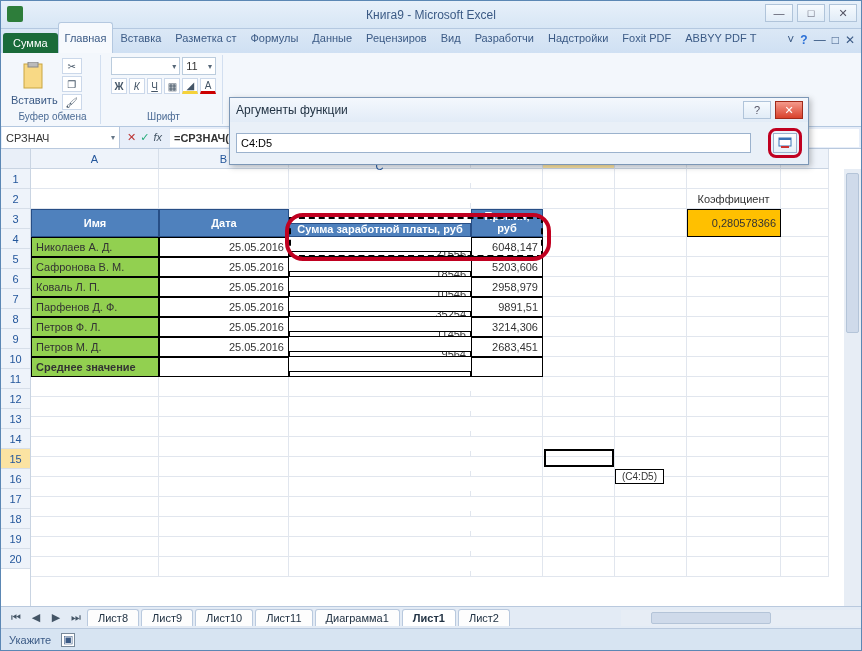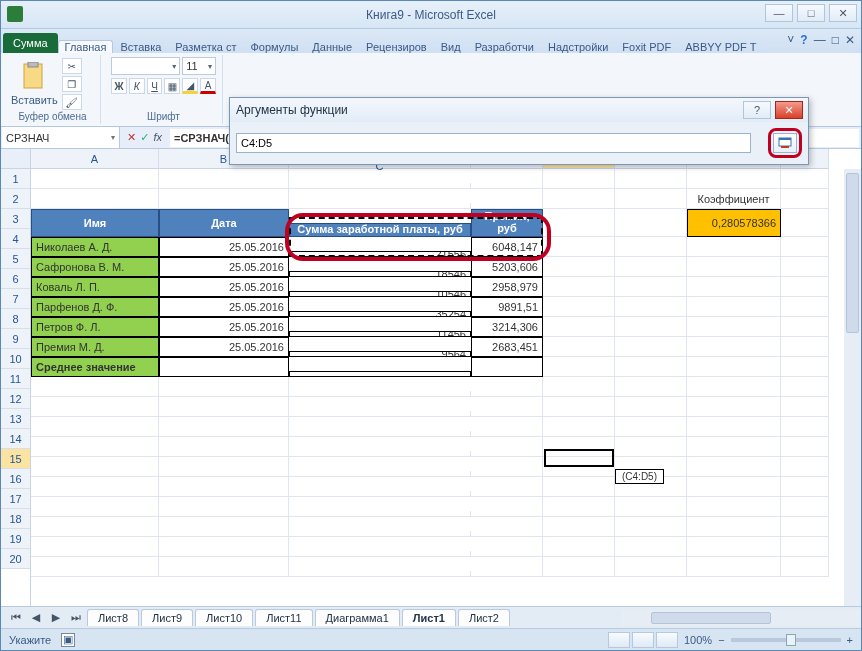--- a/index.html
+++ b/index.html
@@ -8,21 +8,21 @@
   .app { width: 862px; height: 651px; border: 1px solid #5b87b4; position: relative; display: flex; flex-direction: column; background: linear-gradient(#dce8f5, #cfe0f3); }
 
   .titlebar { height: 28px; display: flex; align-items: center; justify-content: center; position: relative; background: linear-gradient(#e7f0fa, #d7e6f5); border-bottom: 1px solid #b4c8e0; }
   .titlebar .title { color: #3b5a85; font-size: 12px; }
   .titlebar .sysbtns { position: absolute; right: 4px; top: 3px; display: flex; gap: 4px; }
   .titlebar .iconleft { position: absolute; left: 6px; top: 5px; width: 16px; height: 16px; background: #2d7d3a; border-radius: 2px; }
   .sysbtn { width: 28px; height: 18px; border: 1px solid #b0c4da; background: linear-gradient(#f6fafe, #e1ecf7); display:flex; align-items:center; justify-content:center; color:#556; font-size:11px; }
 
   .tabs { height: 24px; display: flex; align-items: flex-end; padding-left: 2px; gap: 0; background: linear-gradient(#dbe8f6, #cfe0f3); position: relative; }
   .filetab { background: #1a6b3a; color: #fff; padding: 4px 10px 4px 10px; border-top-left-radius: 3px; border-top-right-radius: 3px; font-size: 11px; }
-  .rtab { padding: 0 6px; color: #3b5a85; border: 1px solid transparent; border-bottom: none; font-size: 11px; white-space: nowrap; margin-top: 40px; }
+  .rtab { padding: 9px 6px; color: #3b5a85; border: 1px solid transparent; border-bottom: none; font-size: 11px; white-space: nowrap; margin-top: 40px; }
   .rtab.active { background: #f6f9fd; border-color: #b4c8e0; border-top-left-radius: 3px; border-top-right-radius: 3px; }
   .tabs .qat { position: absolute; right: 6px; top: 4px; display: flex; gap: 6px; color: #3b5a85; align-items: center; }
   .qat span { font-size: 12px; }
 
   .ribbon { height: 74px; background: #f3f7fc; border-bottom: 1px solid #b4c8e0; display: flex; align-items: stretch; padding: 2px 4px; gap: 4px; }
   .rgroup { border-right: 1px solid #d2dff0; padding: 2px 6px 2px 6px; display: flex; flex-direction: column; justify-content: space-between; min-width: 0; }
   .rgroup .label { text-align: center; font-size: 10px; color: #4a6a94; }
   .rgroup .body { display: flex; align-items: center; gap: 4px; flex: 1; }
   .bigbtn { display:flex; flex-direction:column; align-items:center; gap:2px; color:#3b5a85; }
   .mini { width: 18px; height: 16px; border: 1px solid #cbd8ea; background:#fff; display:inline-flex; align-items:center; justify-content:center; color:#456; font-size:10px; }
@@ -306,21 +306,21 @@
         <div class="cell cA namecell">Петров Ф. Л.</div>
         <div class="cell cB data">25.05.2016</div>
         <div class="cell cC data">11456</div>
         <div class="cell cD dataL">3214,306</div>
         <div class="cell cE"></div>
           <div class="cell cF"></div>
           <div class="cell cG"></div>
           <div class="cell cH"></div>
       </div>
       <div class="row">
-        <div class="cell cA namecell">Премия М. Д.</div>
+        <div class="cell cA namecell">Петров М. Д.</div>
         <div class="cell cB data">25.05.2016</div>
         <div class="cell cC data">9564</div>
         <div class="cell cD dataL">2683,451</div>
         <div class="cell cE"></div>
           <div class="cell cF"></div>
           <div class="cell cG"></div>
           <div class="cell cH"></div>
       </div>
       <div class="row">
         <div class="cell cA namecell" style="font-weight:bold;">Среднее значение</div>
@@ -460,34 +460,20 @@
     <div class="hscroll" style="position:relative; width:240px; height:16px;">
         <div class="thumb" style="left:30px; width:120px;"></div>
       </div>
   </div>
 
   <div class="statusbar">
     <div style="display:flex; gap:10px; align-items:center;">
       <span>Укажите</span>
       <span style="width:14px;height:14px;border:1px solid #789;background:#fff;display:inline-flex;align-items:center;justify-content:center;">▣</span>
     </div>
-    <div class="zoom">
-      <div class="viewbtns">
-        <div class="viewbtn"></div>
-        <div class="viewbtn"></div>
-        <div class="viewbtn"></div>
-      </div>
-      <span>100%</span>
-      <span>−</span>
-      <div class="slider">
-          <div class="tick"></div>
-          <div class="thumb"></div>
-        </div>
-      <span>+</span>
-    </div>
   </div>
 
   <div class="argdialog">
     <div class="dtitle">
       <span>Аргументы функции</span>
       <div class="dsys">
         <div class="sysbtn">?</div>
         <div class="sysbtn close">✕</div>
       </div>
     </div>

